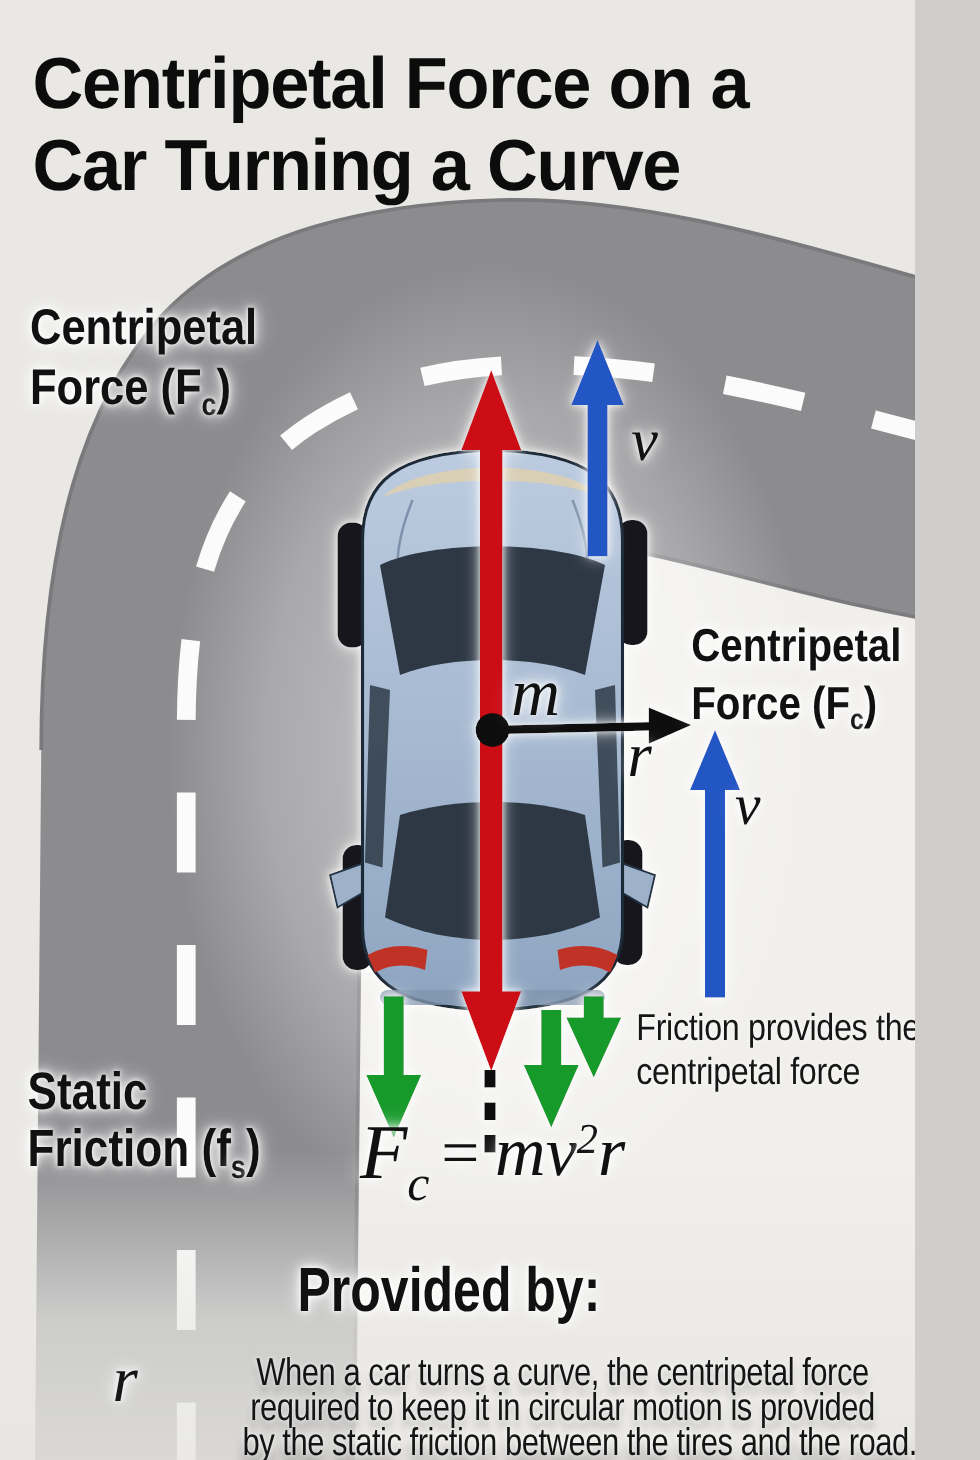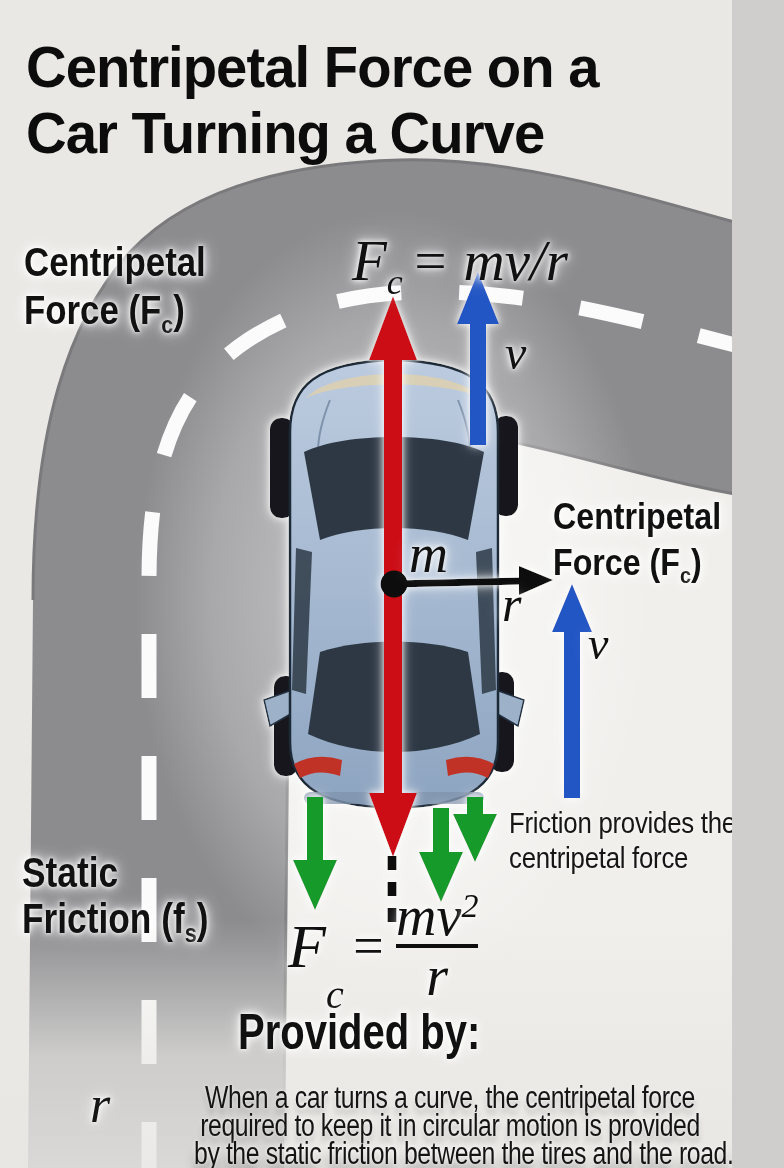--- a/index.html
+++ b/index.html
@@ -36,21 +36,21 @@
   .sym-rbot{left:90px;top:1079px;font-size:52px;color:#161616;}
 
   .friction-note{left:509px;top:805px;font-size:30px;line-height:35px;color:#161616;
                  letter-spacing:-.3px;transform:scaleX(.86);transform-origin:left top;
                  text-shadow:0 0 5px rgba(255,255,255,.9);}
 
   .formula-bottom{left:288px;top:891px;display:flex;align-items:center;
                   font-size:62px;line-height:1;}
   .formula-bottom .fsub{font-size:40px;align-self:flex-end;transform:translateY(14px);}
   .formula-bottom .eq{font-size:54px;margin:0 10px 0 6px;}
-  .frac{display:inline-flex;flex-direction:column;align-items:center;}
+  .frac{display:inline-flex;flex-direction:row;align-items:center;}
   .frac .num{font-size:56px;line-height:50px;}
   .frac .num sup{font-size:34px;vertical-align:18px;line-height:0;}
   .frac .bar{height:4px;background:#0d0d0d;width:100%;margin:3px 0;}
   .frac .den{font-size:56px;line-height:50px;}
 
   .provided-label{left:238px;top:1007px;font-size:50px;font-weight:bold;line-height:1;
                   transform:scaleX(.8);transform-origin:left top;}
   .provided-formula{left:512px;top:998px;font-size:56px;line-height:1;}
   .provided-formula .ssub{font-size:34px;vertical-align:-12px;}
   .provided-formula .tld{font-size:48px;margin:0 2px;}
@@ -142,23 +142,20 @@
   <div class="txt title">
     <div>Centripetal Force on a</div>
     <div>Car Turning a Curve</div>
   </div>
 
   <div class="txt force-label left-force halo">
     <div>Centripetal</div>
     <div><span>Force (F</span><sub>c</sub><span>)</span></div>
   </div>
 
-  <div class="txt serifit formula-top halo">
-    <span>F</span><span class="fsub">c</span><span class="rest">= mv/r</span>
-  </div>
 
   <div class="txt serifit sym sym-vtop halo">v</div>
   <div class="txt serifit sym sym-m halo">m</div>
   <div class="txt serifit sym sym-rmid halo">r</div>
   <div class="txt serifit sym sym-vright halo">v</div>
   <div class="txt serifit sym sym-rbot halo">r</div>
 
   <div class="txt force-label right-force halo">
     <div>Centripetal</div>
     <div><span>Force (F</span><sub>c</sub><span>)</span></div>

